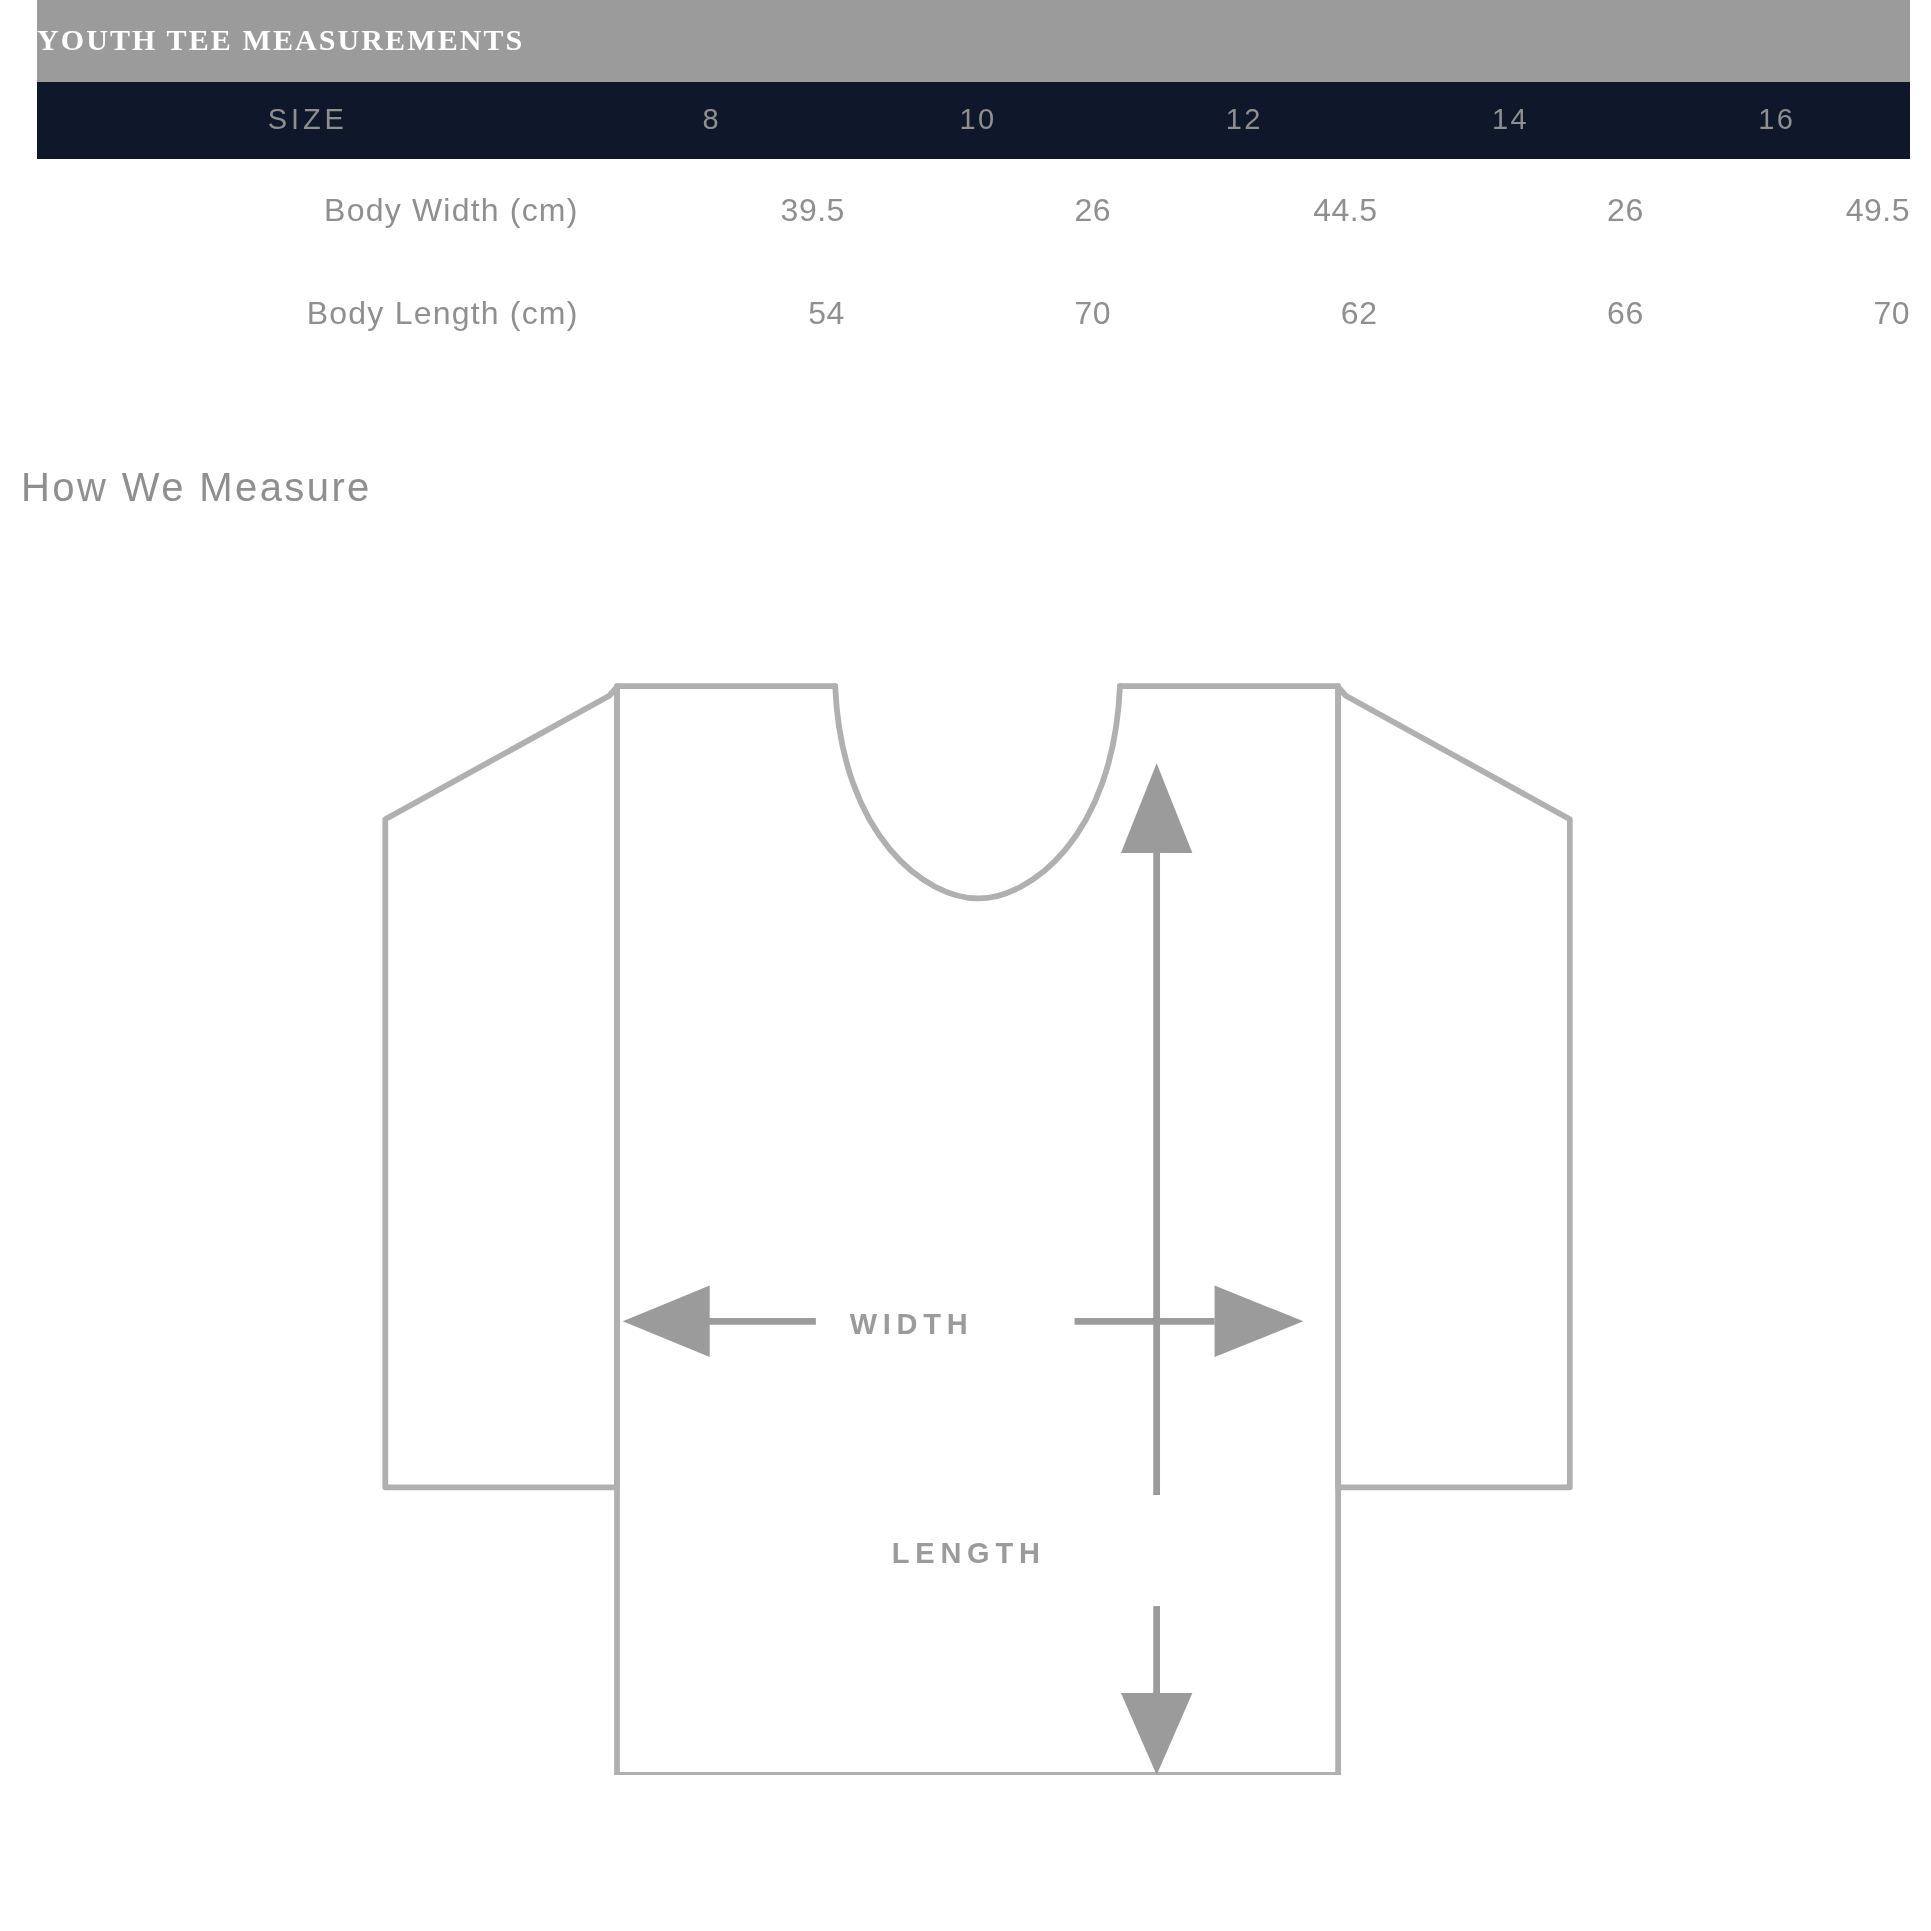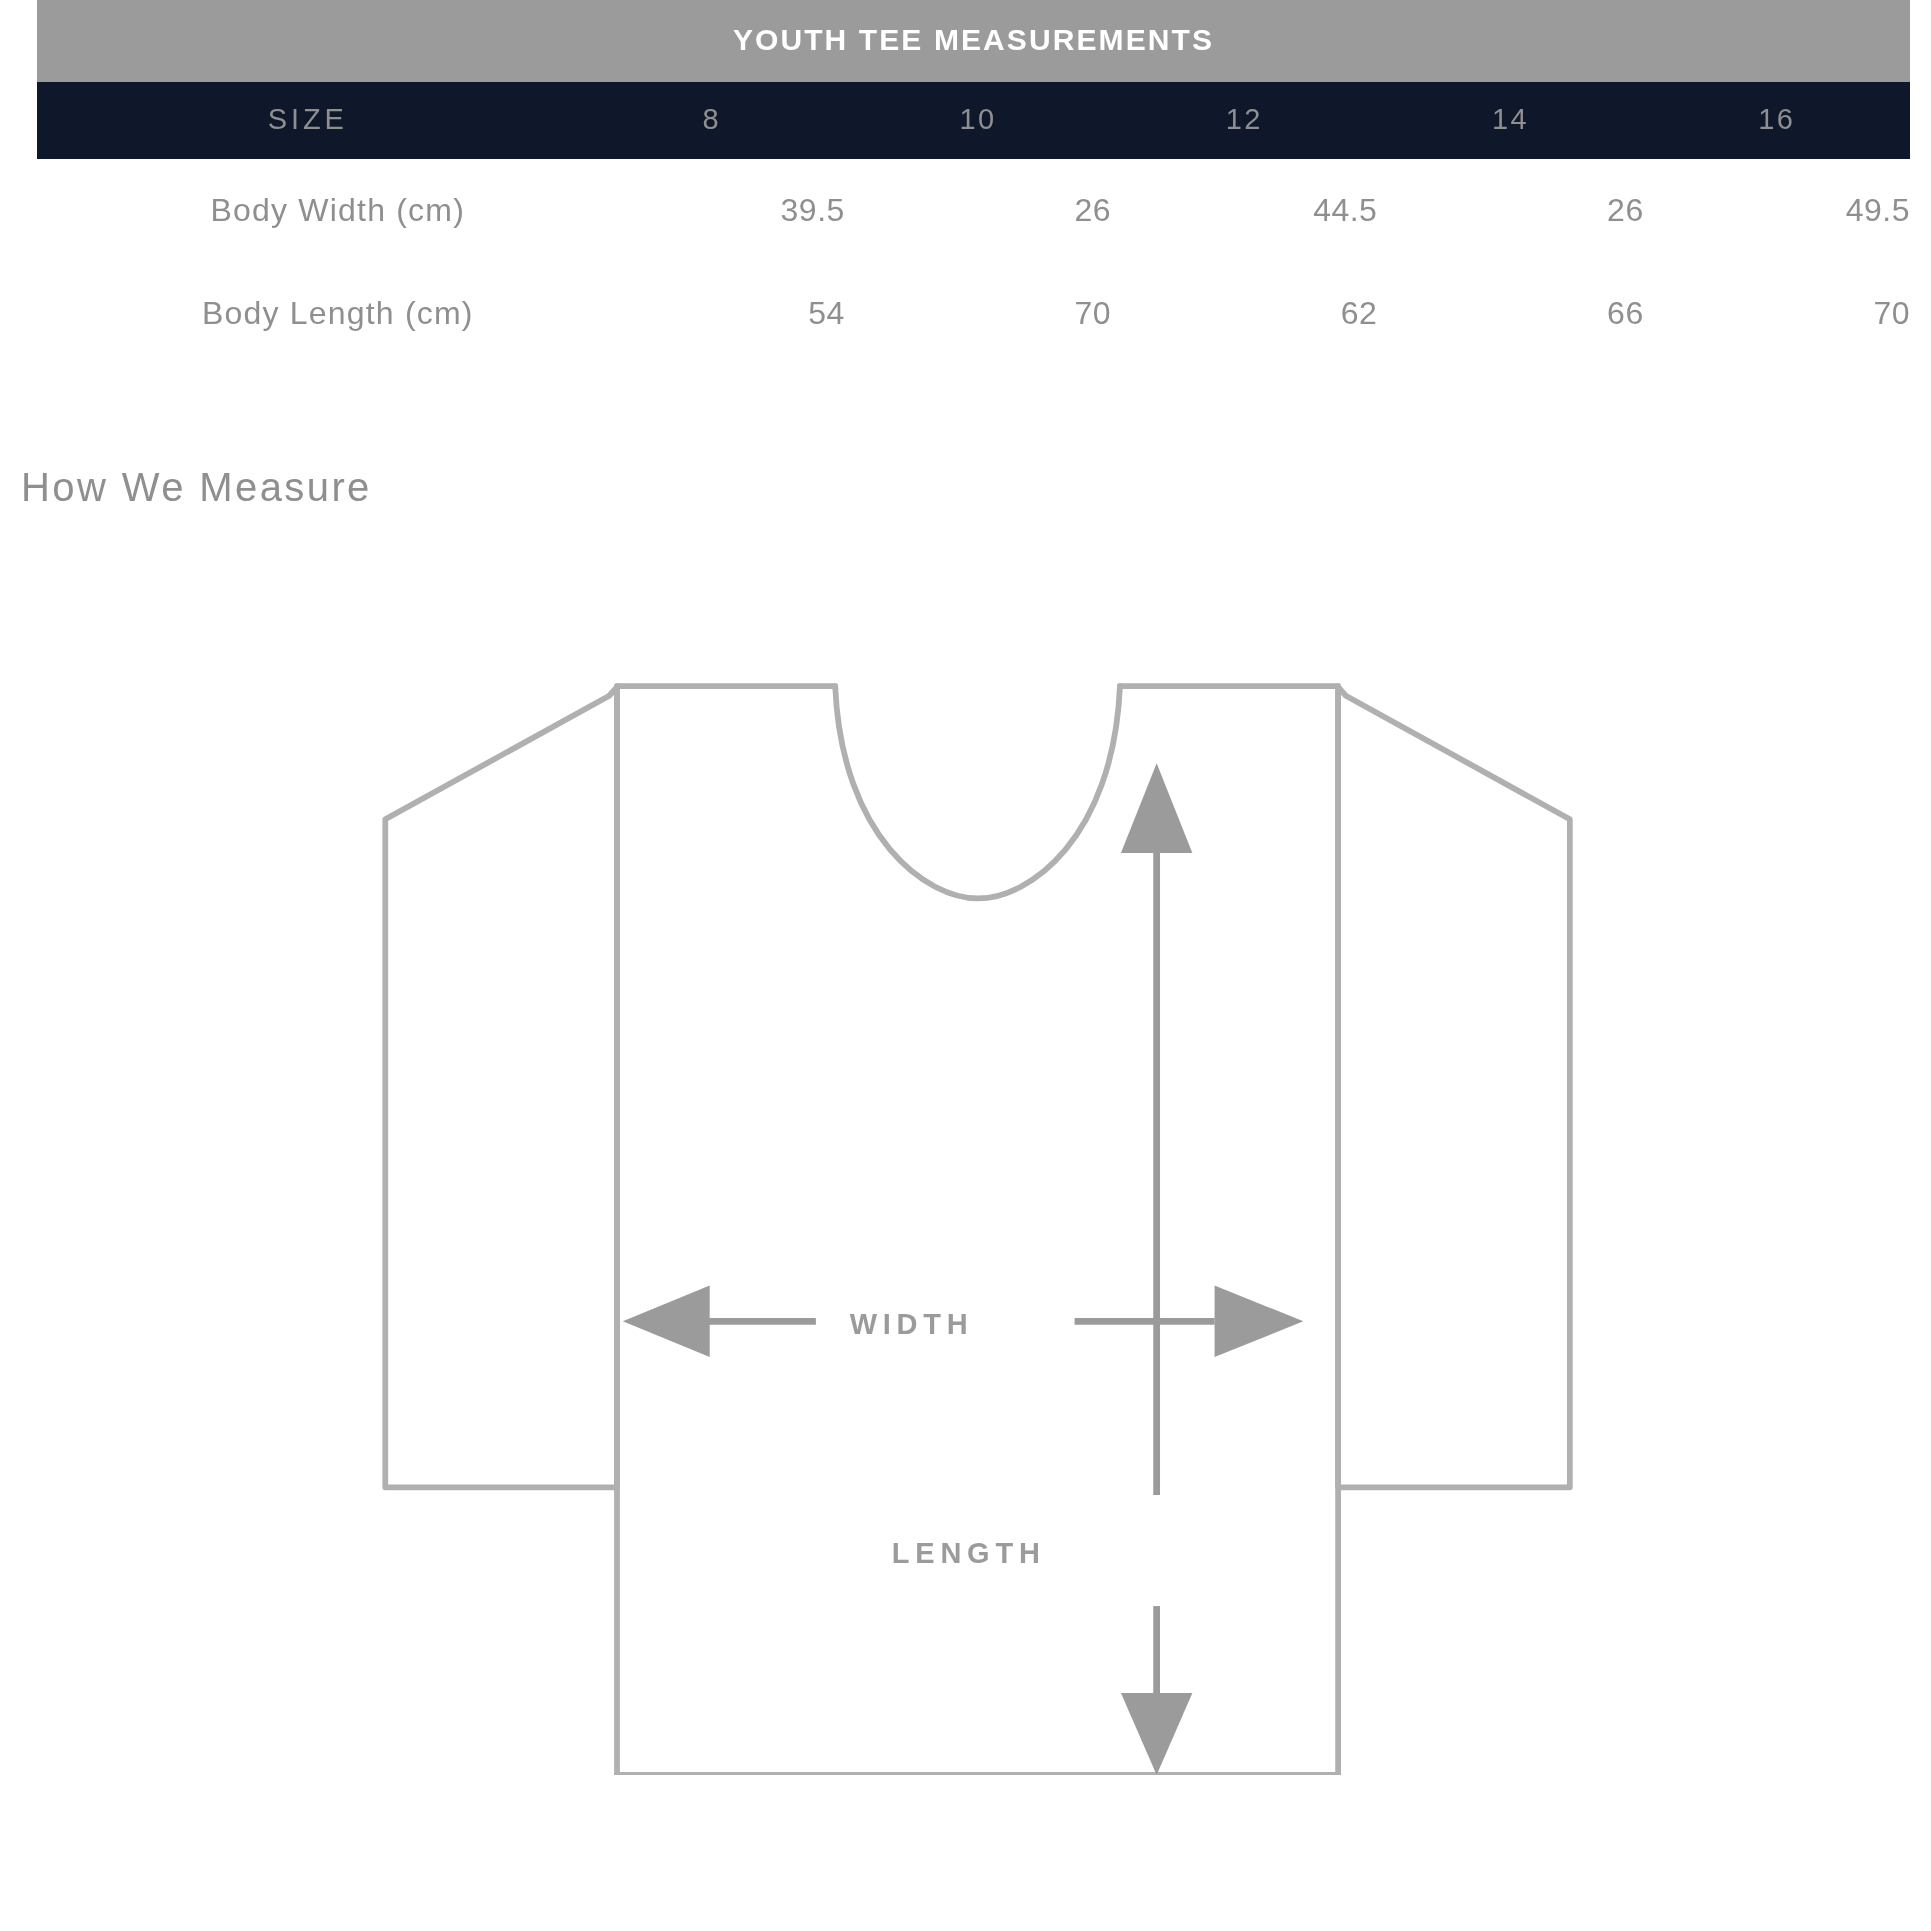--- a/index.html
+++ b/index.html
@@ -28,21 +28,22 @@
     border-collapse: collapse;
     table-layout: fixed;
   }
   .table-title-row th {
     background: #9b9b9b;
     color: #ffffff;
     font-size: 30px;
     font-weight: bold;
     letter-spacing: 2.1px;
     padding: 23px 0 25px 0;
-    text-align: center;
+    text-align: left;
+    font-family: Liberation Serif, serif;
   }
   .header-row td {
     background: #0f172a;
     color: #8f8f8f;
     font-size: 29px;
     font-weight: normal;
     letter-spacing: 2.4px;
     padding: 21px 0 23px 0;
     text-align: center;
   }
@@ -52,21 +53,21 @@
   .data-row td {
     background: #ffffff;
     color: #8f8f8f;
     font-size: 32px;
     padding: 33px 0 33px 0;
     text-align: right;
     font-weight: normal;
     letter-spacing: 0.5px;
   }
   .data-row td.label-col {
-    text-align: center;
+    text-align: right;
     padding-left: 60px;
     letter-spacing: 1.2px;
   }
   col.c-label { width: 541px; }
   col.c-val { width: 266px; }
 
   
   .how-we-measure {
     margin: 100px 0 0 21px;
     font-size: 40px;

